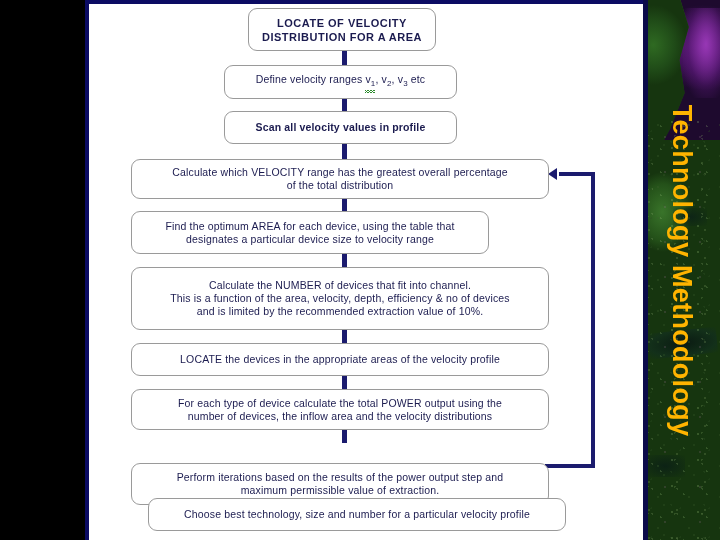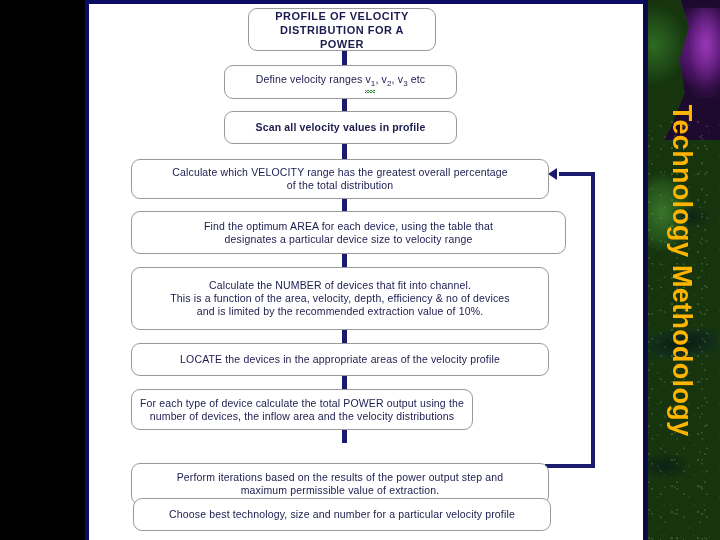--- a/index.html
+++ b/index.html
@@ -237,76 +237,76 @@
   <div class="connector" style="left:342px; top:430px; height:13px;"></div>
   <div class="connector" style="left:342px; top:485px; height:13px;"></div>
 
   <div class="fb-seg" style="left:545px; top:464px; width:50px; height:4px;"></div>
   <div class="fb-seg" style="left:591px; top:172px; width:4px; height:296px;"></div>
   <div class="fb-seg" style="left:559px; top:172px; width:36px; height:4px;"></div>
   <div class="fb-arrow" style="left:548px; top:168px;"></div>
 
   <div class="box bold" style="left:248px; top:8px; width:188px; height:43px;">
     <div>
-      <div>PROFILE OF VELOCITY</div>
-      <div>DISTRIBUTION FOR A POWER</div>
+      <div>LOCATE OF VELOCITY</div>
+      <div>DISTRIBUTION FOR A AREA</div>
     </div>
   </div>
 
   <div class="box" style="left:224px; top:65px; width:233px; height:34px;">
     <div>
       <span>Define velocity ranges </span><span class="squiggle"><span>v</span><span class="sub">1</span></span><span>, v</span><span class="sub">2</span><span>, v</span><span class="sub">3</span><span> etc</span>
     </div>
   </div>
 
   <div class="box" style="left:224px; top:111px; width:233px; height:33px;font-weight:bold;">
     <div>Scan all velocity values in profile</div>
   </div>
 
   <div class="box" style="left:131px; top:159px; width:418px; height:40px;">
     <div>
       <div>Calculate which VELOCITY range has the greatest overall percentage</div>
       <div>of the total distribution</div>
     </div>
   </div>
 
-  <div class="box" style="left:131px; top:211px; width:435px; height:43px;">
+  <div class="box" style="left:131px; top:211px; width:358px; height:43px;">
     <div>
       <div>Find the optimum AREA for each device, using the table that</div>
       <div>designates a particular device size to velocity range</div>
     </div>
   </div>
 
   <div class="box" style="left:131px; top:267px; width:418px; height:63px;">
     <div>
       <div>Calculate the NUMBER of devices that fit into channel.</div>
       <div>This is a function of the area, velocity, depth, efficiency &amp; no of devices</div>
       <div>and is limited by the recommended extraction value of 10%.</div>
     </div>
   </div>
 
   <div class="box" style="left:131px; top:343px; width:418px; height:33px;">
     <div>LOCATE the devices in the appropriate areas of the velocity profile</div>
   </div>
 
-  <div class="box" style="left:131px; top:389px; width:342px; height:41px;">
+  <div class="box" style="left:131px; top:389px; width:418px; height:41px;">
     <div>
       <div>For each type of device calculate the total POWER output using the</div>
       <div>number of devices, the inflow area and the velocity distributions</div>
     </div>
   </div>
 
   <div class="box" style="left:131px; top:463px; width:418px; height:42px;">
     <div>
       <div>Perform iterations based on the results of the power output step and</div>
       <div>maximum permissible value of extraction.</div>
     </div>
   </div>
 
-  <div class="box" style="left:133px; top:498px; width:418px; height:33px;">
+  <div class="box" style="left:148px; top:498px; width:418px; height:33px;">
     <div>Choose best technology, size and number for a particular velocity profile</div>
   </div>
 
   <div class="photo-strip">
     <div class="sky"></div>
     <div class="sky-glow"></div>
     <div class="land-top"></div>
     <div class="land-main"></div>
     <div class="water-b"></div>
     <div class="water-a"></div>

